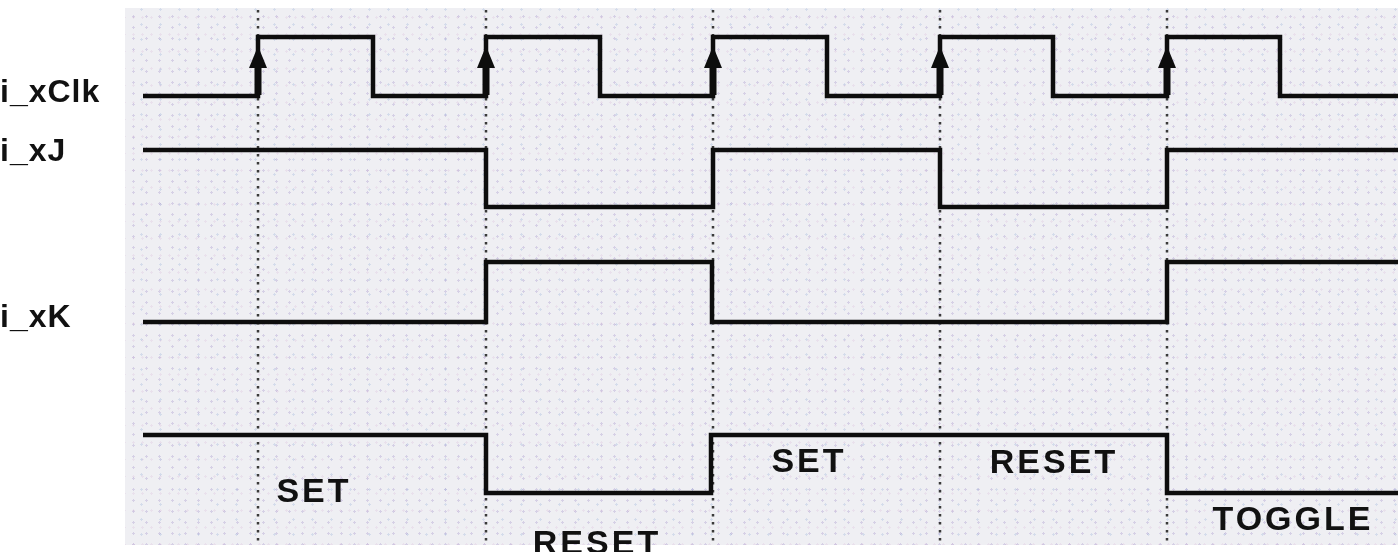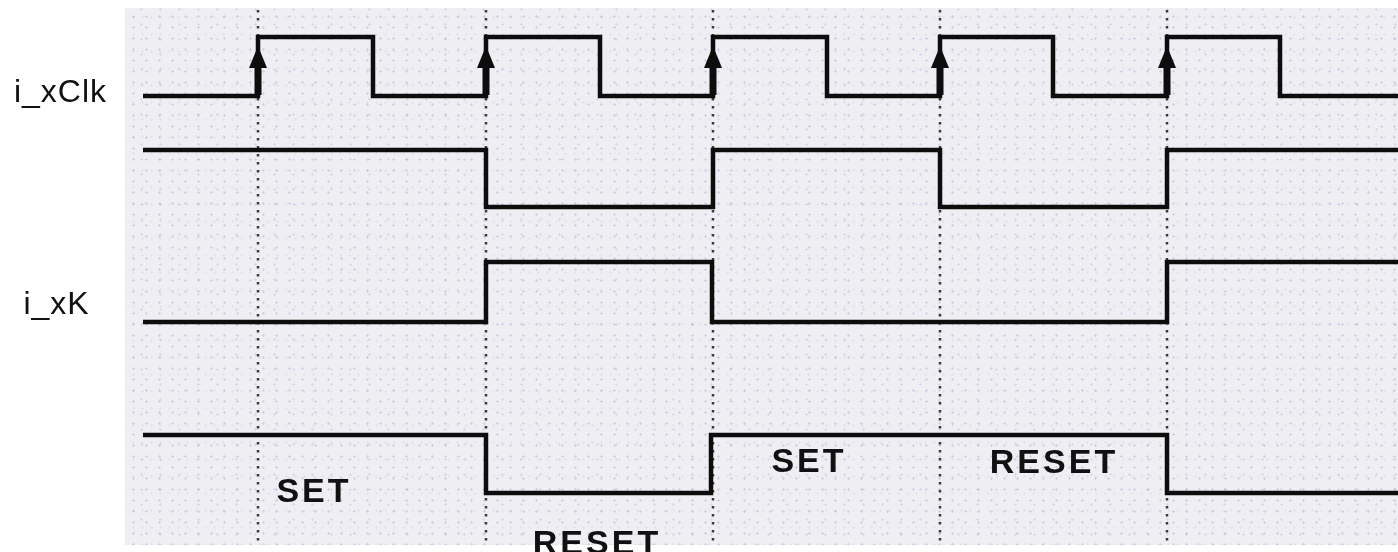--- a/index.html
+++ b/index.html
@@ -12,21 +12,21 @@
     background-image:
       radial-gradient(circle, rgba(150,130,195,0.28) 1px, transparent 1.4px),
       radial-gradient(circle, rgba(115,150,205,0.22) 1px, transparent 1.4px),
       radial-gradient(circle, rgba(205,160,205,0.18) 1px, transparent 1.4px);
     background-size:13px 11px,19px 15px,9px 17px;
     background-position:2px 3px,7px 9px,4px 1px;
   }
   #wave-svg{position:absolute;left:0;top:0;width:1398px;height:552px;}
   .sig-label{
     position:absolute;left:0;transform:translateY(-50%);
-    text-align:center;font-weight:normal;font-size:32px;line-height:1;
+    text-align:left;font-weight:bold;font-size:32px;line-height:1;
     letter-spacing:1px;white-space:nowrap;
   }
   .annot{
     position:absolute;transform:translate(-50%,-50%);
     font-weight:bold;font-size:34px;line-height:1;letter-spacing:3px;
     white-space:nowrap;
   }
 </style>
 </head>
 <body>
@@ -50,19 +50,21 @@
       <polygon points="486,46 477,68 495,68" fill="#0d0d0d"></polygon>
       <line x1="713" y1="95" x2="713" y2="65" stroke="#0d0d0d" stroke-width="7"></line>
       <polygon points="713,46 704,68 722,68" fill="#0d0d0d"></polygon>
       <line x1="940" y1="95" x2="940" y2="65" stroke="#0d0d0d" stroke-width="7"></line>
       <polygon points="940,46 931,68 949,68" fill="#0d0d0d"></polygon>
       <line x1="1167" y1="95" x2="1167" y2="65" stroke="#0d0d0d" stroke-width="7"></line>
       <polygon points="1167,46 1158,68 1176,68" fill="#0d0d0d"></polygon>
     </svg>
 
   <div class="sig-label" id="lbl-0" style="width: 121px; top: 91px;">i_xClk</div>
-  <div class="sig-label" id="lbl-2" style="width: 113px; top: 303px;">i_xK</div>
+  <div class="sig-label" id="lbl-1" style="width: 119px; top: 150px;">i_xJ</div>
+  <div class="sig-label" id="lbl-2" style="width: 113px; top: 316px;">i_xK</div>
 
   <div class="annot" id="ann-0" style="left: 314px; top: 490px;">SET</div>
   <div class="annot" id="ann-1" style="left: 597px; top: 518px; margin-top: 24px;">RESET</div>
   <div class="annot" id="ann-2" style="left: 809px; top: 460px;">SET</div>
   <div class="annot" id="ann-3" style="left: 1054px; top: 461px;">RESET</div>
+  <div class="annot" id="ann-4" style="left: 1293px; top: 518px;">TOGGLE</div>
 </div>
 
 </body></html>

